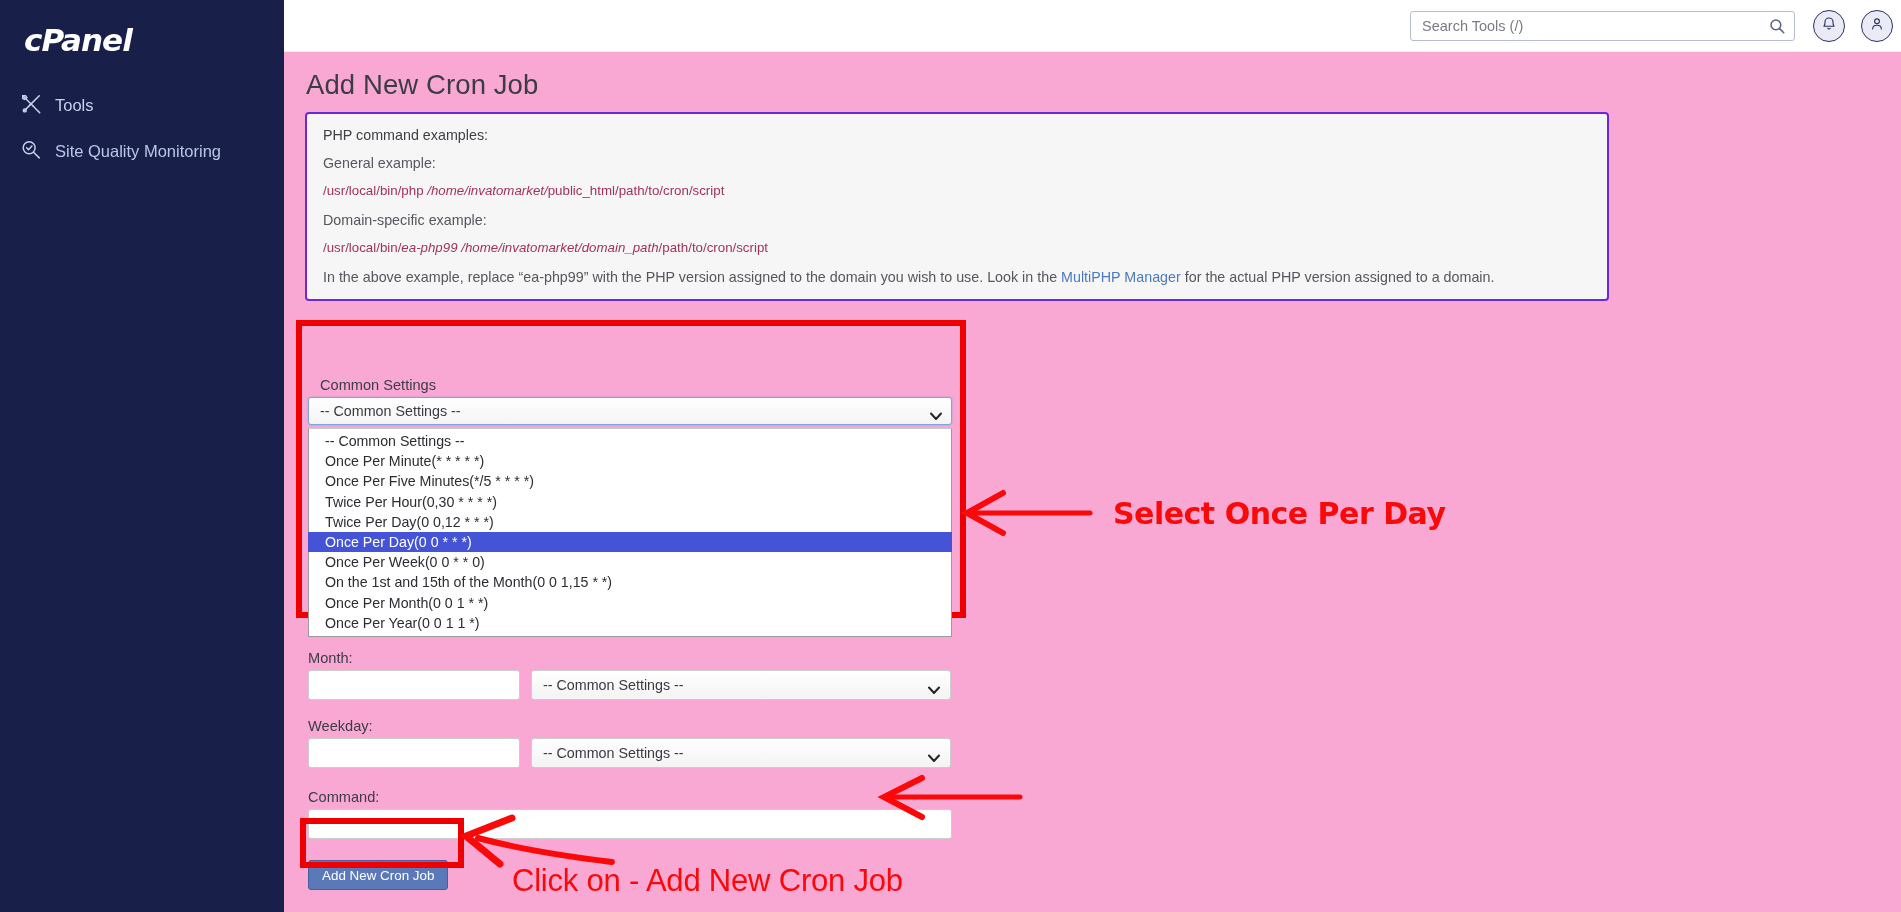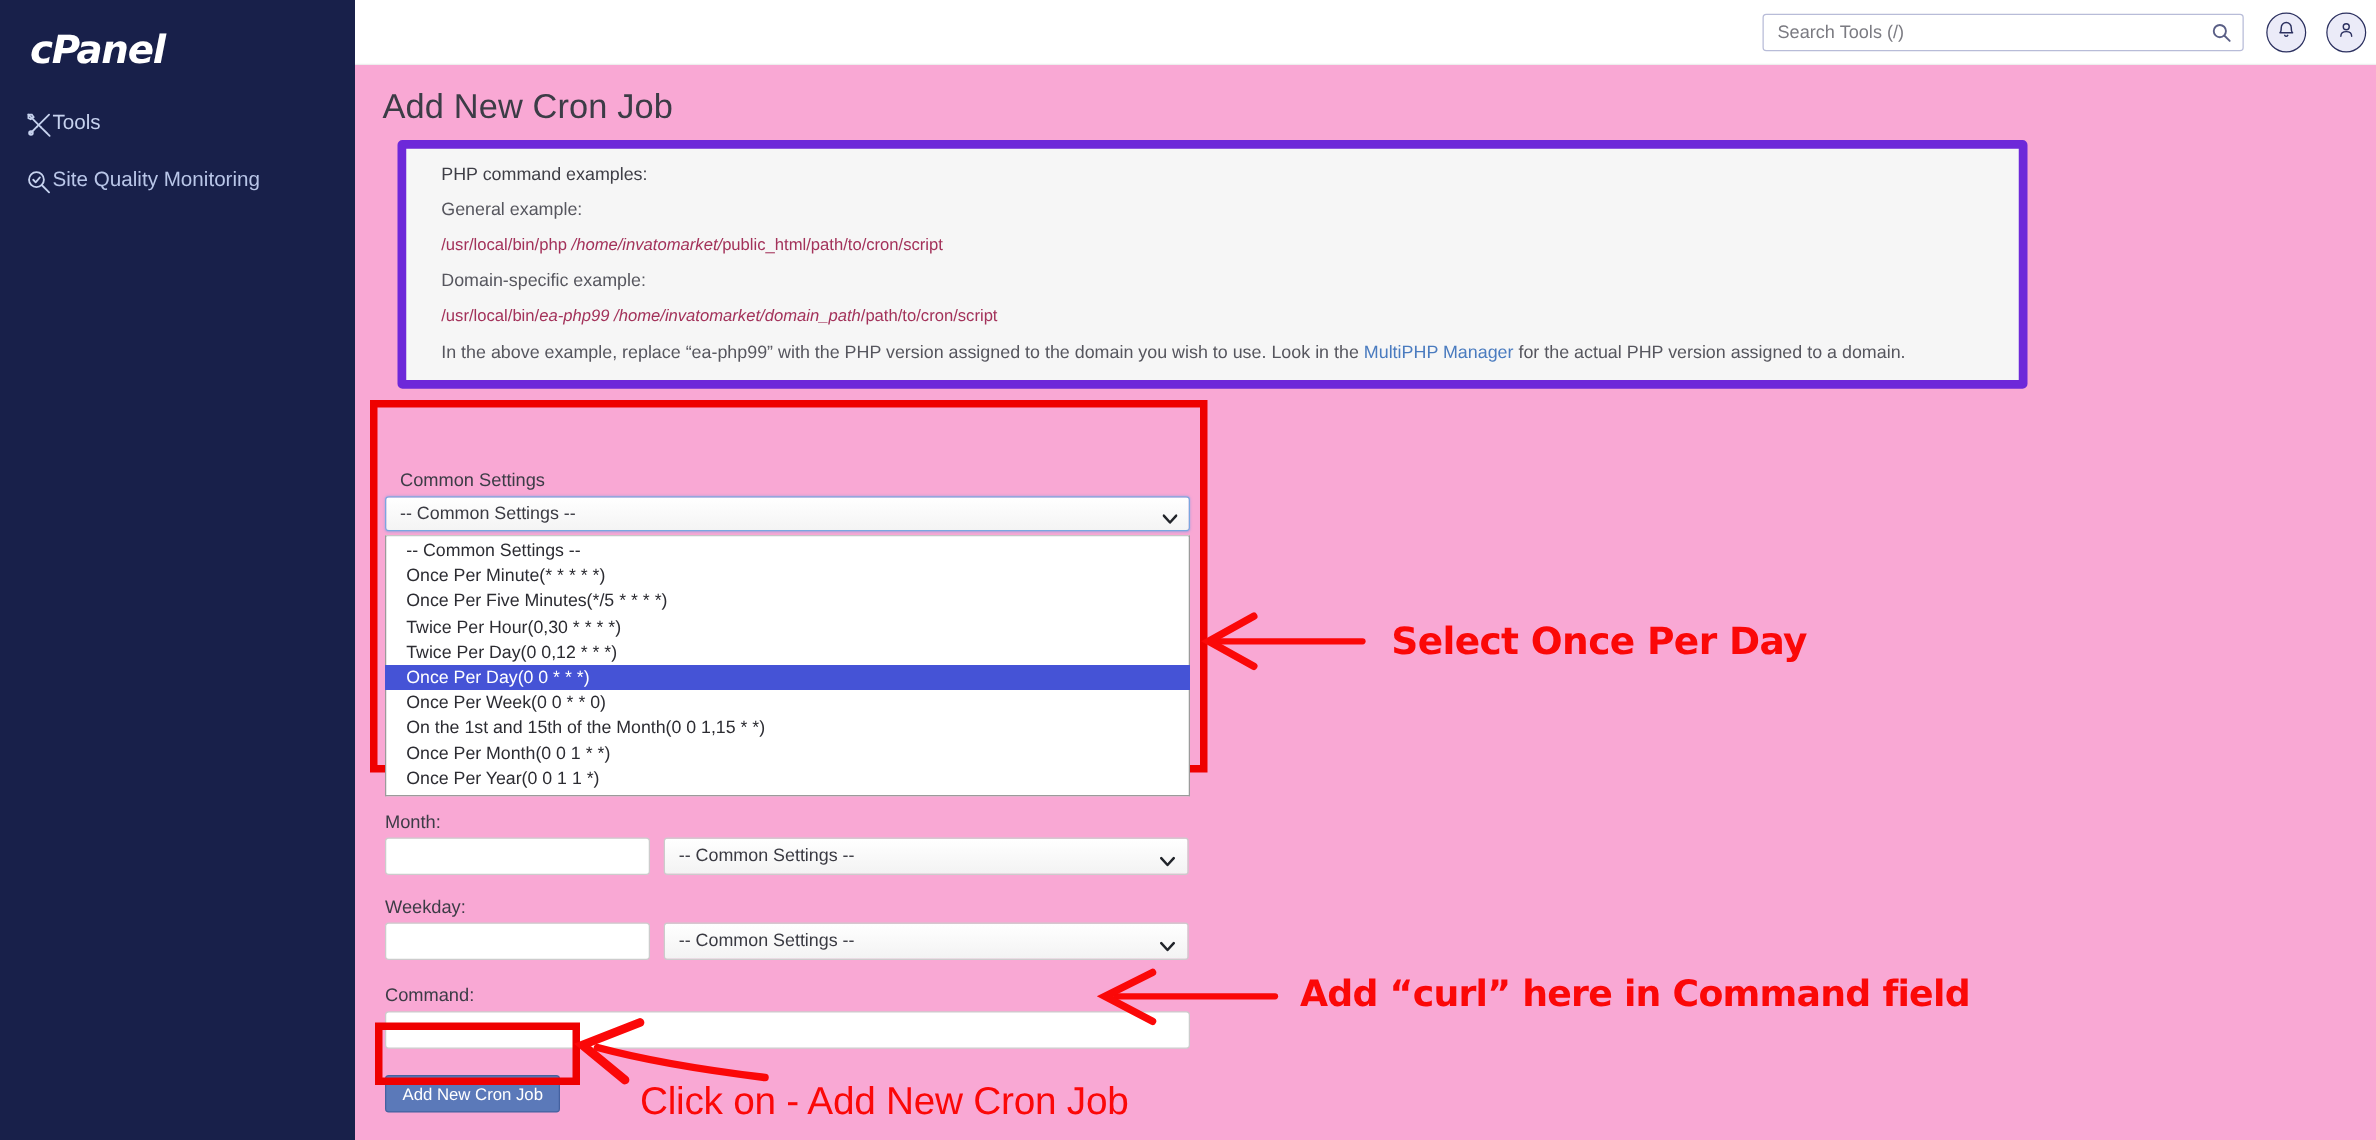--- a/index.html
+++ b/index.html
@@ -34,21 +34,22 @@
     font-weight: bold;
     font-style: italic;
     letter-spacing: -1px;
     font-family: "DejaVu Sans", sans-serif;
     user-select: none;
   }
   .nav-item {
     position: absolute;
     left: 20px;
     display: flex;
-    align-items: flex-start;
+    align-items: flex-end;
+    gap: 13px;
     cursor: pointer;
     height: 26px;
   }
   #nav-tools { top: 89px; }
   #nav-sqm   { top: 135px; }
   .nav-icon {
     width: 22px; height: 22px;
     display: flex; align-items: center; justify-content: center;
     flex: 0 0 22px;
   }
@@ -122,26 +123,26 @@
     left: 22px; top: 17px;
     font-size: 27.5px;
     color: #3c3c46;
     font-weight: normal;
     letter-spacing: 0.1px;
   }
 
   
   #php-panel {
     position: absolute;
-    left: 34px; top: 60px;
+    left: 21px; top: 60px;
     width: 1304px;
     background: #f6f6f6;
-    border: 7px solid #6d28d9;
+    border: 2px solid #6d28d9;
     border-radius: 4px;
-    padding: 13px 14px 14px 28px;
+    padding: 13px 14px 14px 16px;
   }
   .panel-line { font-size: 14.3px; color: #56565e; margin-bottom: 12px; }
   .panel-line.head { color: #3e3e46; }
   .code {
     font-family: Liberation Sans, sans-serif;
     font-size: 13.3px;
     color: #a3325a;
     margin-bottom: 14px;
     white-space: nowrap;
   }
@@ -453,18 +454,17 @@
       </g>
 
       <g stroke="#fb0808" stroke-width="6" fill="none" stroke-linecap="round">
         <path d="M612 862 Q530 852 478 838"></path>
         <path d="M512 818 L466 836 L500 864" stroke-width="7"></path>
       </g>
     </svg>
 
     <div class="anno-text" id="anno-select">Select Once Per Day</div>
 
-    <div class="anno-text" id="anno-curl"><span>Add “</span><span class="strong">curl</span><span>” here in Command field</span></div>
 
     <div class="anno-text" id="anno-click">Click on - Add New Cron Job</div>
   </div>
 
 </div>
 
 </body></html>

